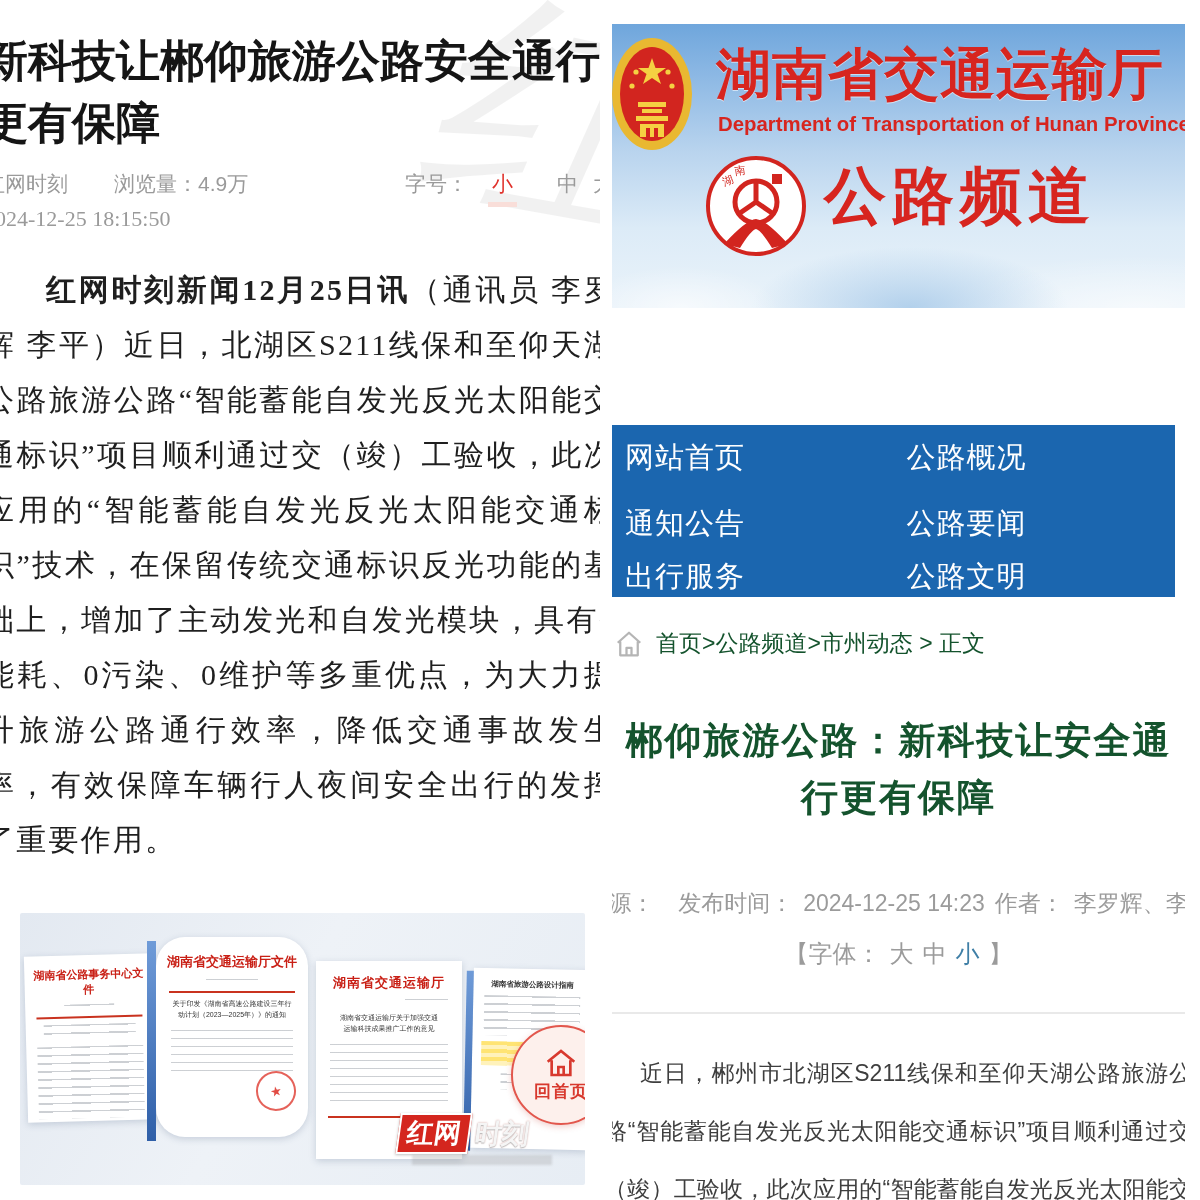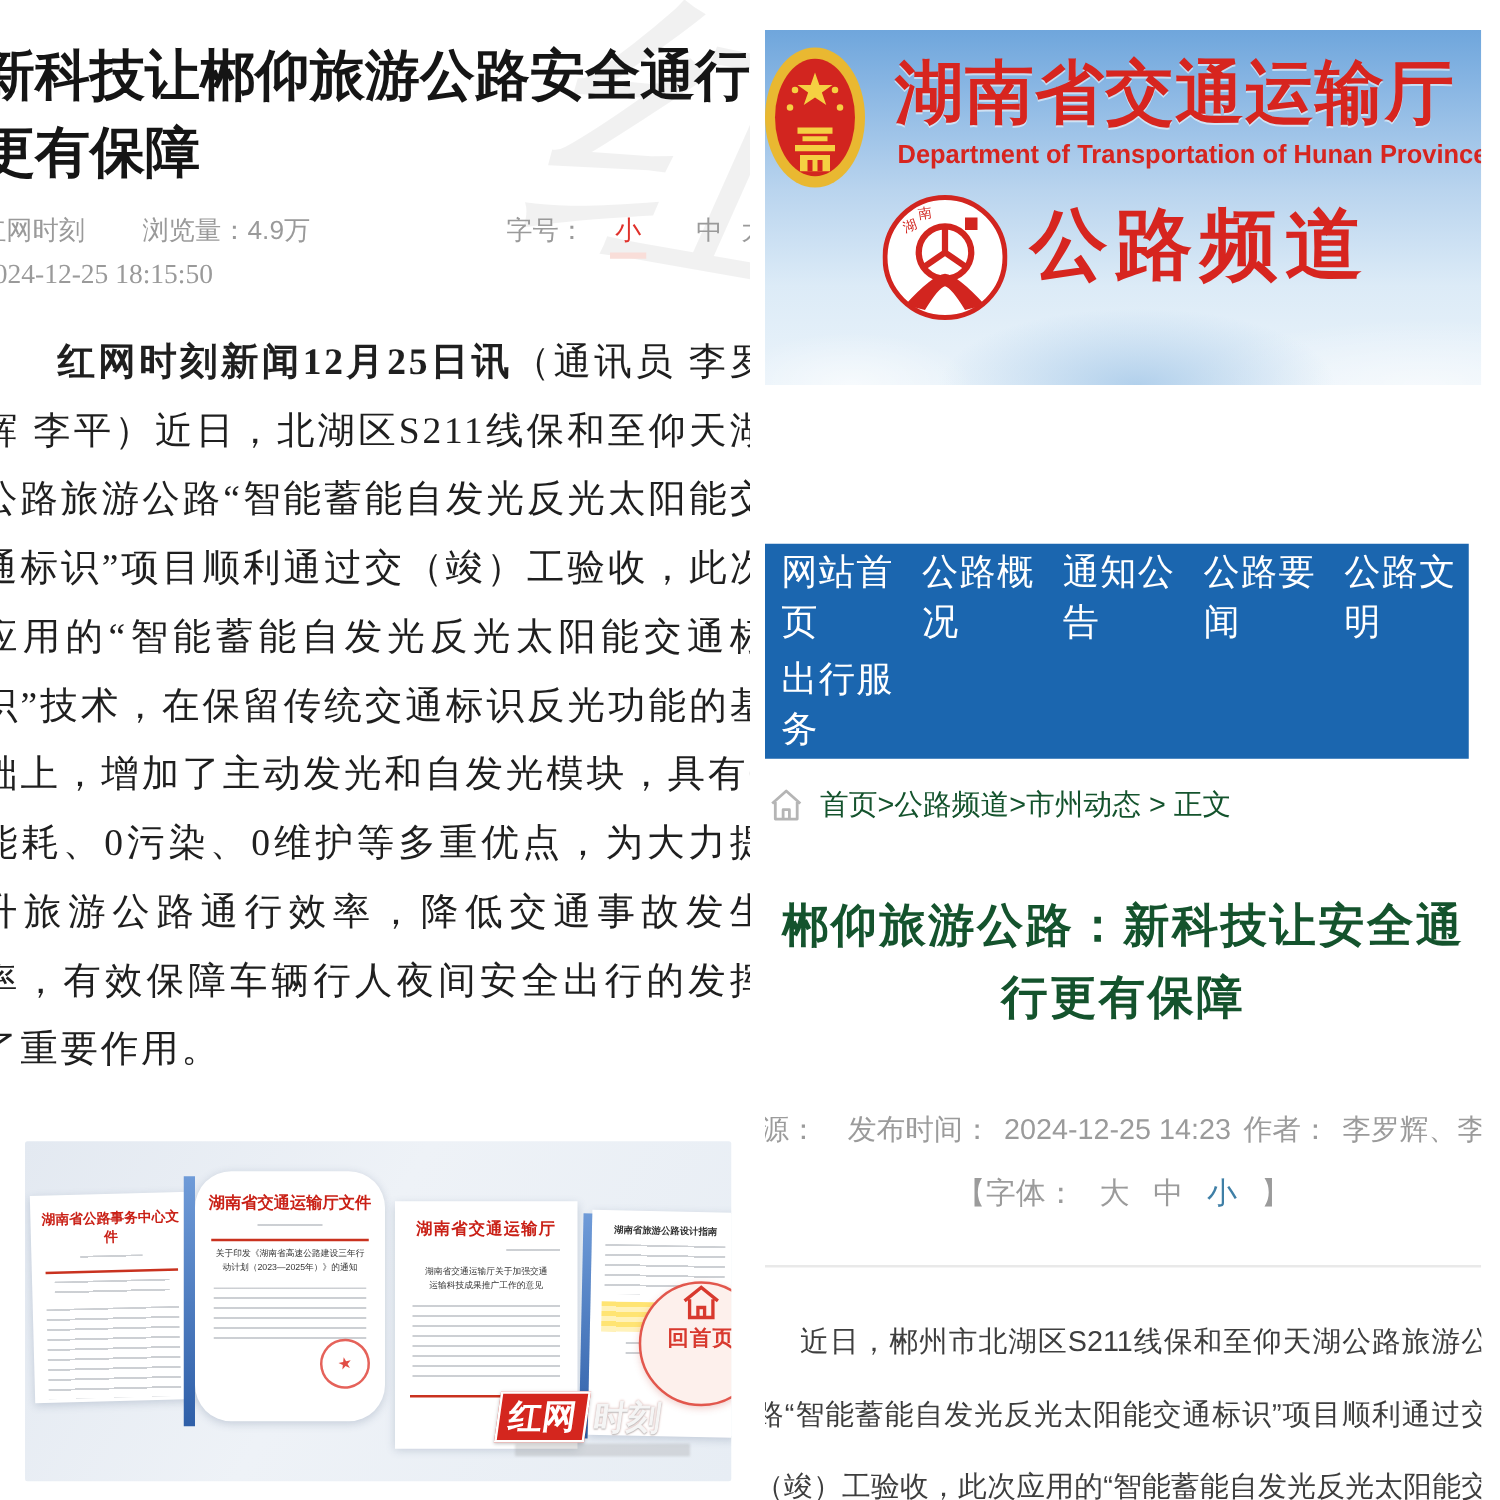--- a/index.html
+++ b/index.html
@@ -36,21 +36,21 @@
   .doc2{left:136px;top:24px;width:152px;height:200px;padding:16px 11px;border-radius:29px;}
   .doc2::before{content:"";position:absolute;left:-9px;top:4px;bottom:-4px;width:9px;background:linear-gradient(180deg,#6f9bd8,#2f5fa8);}
   .doc2 .dt-red{font-size:13px;}
   .seal{position:absolute;right:12px;bottom:26px;width:36px;height:36px;border:2px solid rgba(220,45,35,.75);border-radius:50%;color:rgba(220,45,35,.85);font-size:13px;display:flex;align-items:center;justify-content:center;transform:rotate(-12deg);}
   .doc3{left:296px;top:48px;width:146px;height:198px;padding:13px 10px;}
   .doc3 .dt-red{font-size:13px;letter-spacing:1px;}
   .doc4{left:452px;top:56px;width:118px;height:180px;transform:rotate(1.2deg);padding:11px 9px;}
   .doc4::before{content:"";position:absolute;left:-7px;top:3px;bottom:-3px;width:7px;background:linear-gradient(180deg,#6f9bd8,#2f5fa8);}
   .doc4 .dt-dark{font-size:7.5px;font-weight:700;color:#333;text-align:center;}
   .hl-yellow{height:24px;background:repeating-linear-gradient(to bottom,#ffe473 0 4px,#fff2bb 4px 8px);margin:6px 0;}
-  .backhome{position:absolute;right:-26px;top:112px;width:96px;height:96px;border-radius:50%;background:#fdf0ec;border:2px solid #e2574d;display:flex;flex-direction:column;align-items:center;justify-content:flex-start;gap:2px;box-shadow:0 2px 6px rgba(200,70,60,.25);}
+  .backhome{position:absolute;right:-26px;top:112px;width:96px;height:96px;border-radius:50%;background:#fdf0ec;border:2px solid #e2574d;display:flex;flex-direction:column;align-items:center;justify-content:center;gap:2px;box-shadow:0 2px 6px rgba(200,70,60,.25);}
   .backhome .bh-label{color:#d8392e;font-size:17px;font-weight:700;letter-spacing:1px;}
   .rednet-logo{position:absolute;left:378px;top:200px;display:flex;align-items:center;transform:skewX(-8deg);}
   .rednet-logo .rn1{background:#d4261e;color:#fff;font-weight:900;font-size:27px;line-height:1;padding:5px 7px;border:2px solid #ffffff;box-shadow:0 1px 3px rgba(0,0,0,.25);}
   .rednet-logo .rn2{color:#f5f5f5;font-weight:900;font-size:27px;margin-left:5px;text-shadow:0 1px 1px #bbb,0 0 2px #d9a7a2;}
   .rn-slogan{position:absolute;left:392px;top:242px;width:140px;height:10px;background:rgba(150,150,150,.28);filter:blur(1px);}
 
   
   .pane-right{position:absolute;left:612px;top:0;width:573px;height:1200px;overflow:hidden;background:#fff;}
   .rp-banner{position:absolute;top:24px;left:0;width:573px;height:284px;overflow:hidden;
     background:linear-gradient(180deg,#6fa6dc 0%,#8cb8e4 18%,#b9d4ee 45%,#dcebf7 72%,#eaf3fa 100%);}
@@ -64,29 +64,29 @@
   .roadlogo{position:absolute;left:94px;top:132px;width:100px;height:100px;}
   .ch-cn{position:absolute;left:212px;top:130px;font-size:62px;font-weight:900;color:#d7251f;letter-spacing:6px;white-space:nowrap;}
   .ch-en{position:absolute;left:226px;top:196px;font-size:40px;font-weight:600;color:#333;letter-spacing:2px;white-space:nowrap;}
 
   .rp-search{position:absolute;top:308px;left:0;width:573px;height:82px;background:linear-gradient(180deg,#cfe2f2,#e8f1f9);border-top:2px solid #3c79b6;border-bottom:2px solid #9dbfdc;box-sizing:border-box;}
   .search-input-wrap{position:absolute;left:2px;top:11px;width:438px;height:57px;background:#fff;border:1px solid #aac6de;display:flex;align-items:center;padding-left:14px;box-sizing:border-box;}
   .search-input-wrap input{border:none;outline:none;font-size:25px;color:#333;width:330px;margin-left:12px;background:transparent;font-family:inherit;}
   .search-input-wrap input::placeholder{color:#4f4f4f;opacity:1;}
   .search-btn{position:absolute;left:440px;top:6px;width:124px;height:67px;background:#1a72b8;color:#fff;font-size:27px;font-weight:700;border:none;border-radius:8px;letter-spacing:4px;cursor:pointer;font-family:inherit;}
 
-  .rp-nav{position:absolute;top:435px;left:0;width:563px;height:172px;background:#1b66af;display:grid;grid-template-columns:repeat(5,1fr);grid-template-rows:1fr 1fr;}
+  .rp-nav{position:absolute;top:425px;left:0;width:563px;height:172px;background:#1b66af;display:grid;grid-template-columns:repeat(2,1fr);grid-template-rows:1fr 1fr;}
   .nav-item{color:#fff;font-size:29px;display:flex;align-items:center;padding-left:13px;letter-spacing:1px;cursor:pointer;}
 
   .rp-crumb{position:absolute;top:628px;left:2px;display:flex;align-items:center;gap:12px;color:#14532d;font-size:23px;}
 
   .rp-title{position:absolute;top:712px;left:0;width:573px;margin:0;text-align:center;font-size:37px;line-height:57px;font-weight:800;color:#14532d;letter-spacing:2px;}
   .rp-meta{position:absolute;top:888px;left:0;width:573px;display:flex;justify-content:center;align-items:center;gap:10px;color:#9b9b9b;font-size:23px;white-space:nowrap;}
   .rp-meta .src{margin-right:14px;}
-  .rp-fontsel{position:absolute;top:938px;left:0;width:573px;display:flex;justify-content:center;align-items:center;gap:19px;color:#9b9b9b;font-size:24px;}
+  .rp-fontsel{position:absolute;top:938px;left:0;width:573px;display:flex;justify-content:center;align-items:center;gap:9px;color:#9b9b9b;font-size:24px;}
   .rp-fontsel .f{cursor:pointer;}
   .rp-fontsel .f-small{color:#3f7fa6;}
   .rp-divider{position:absolute;top:1012px;left:0;width:573px;height:2px;background:#e9e9e9;border:none;margin:0;}
   .rp-body{position:absolute;top:1044px;left:-8px;width:588px;margin:0;font-size:23px;line-height:58px;color:#3e3e3e;text-align:justify;text-indent:36px;}
 </style>
 </head>
 <body>
 
 <div id="canvas">
 
@@ -187,22 +187,22 @@
       </svg>
       <div class="ch-cn">公路频道</div>
     </div>
 
 
     <nav class="rp-nav">
       <div class="nav-item">网站首页</div>
       <div class="nav-item">公路概况</div>
       <div class="nav-item">通知公告</div>
       <div class="nav-item">公路要闻</div>
+      <div class="nav-item">出行服务</div>
       <div class="nav-item">公路文明</div>
-      <div class="nav-item">出行服务</div>
     </nav>
 
     <div class="rp-crumb">
       <svg width="30" height="30" viewBox="0 0 24 24">
           <path d="M3 11 L12 3 L21 11 M5 10 V21 H19 V10 M10 21 V15 H14 V21" fill="none" stroke="#b5b5b5" stroke-width="1.8" stroke-linejoin="round"></path>
         </svg>
       <span>首页&gt;公路频道&gt;市州动态 &gt; 正文</span>
     </div>
 
     <h2 class="rp-title">郴仰旅游公路：新科技让安全通行更有保障</h2>

